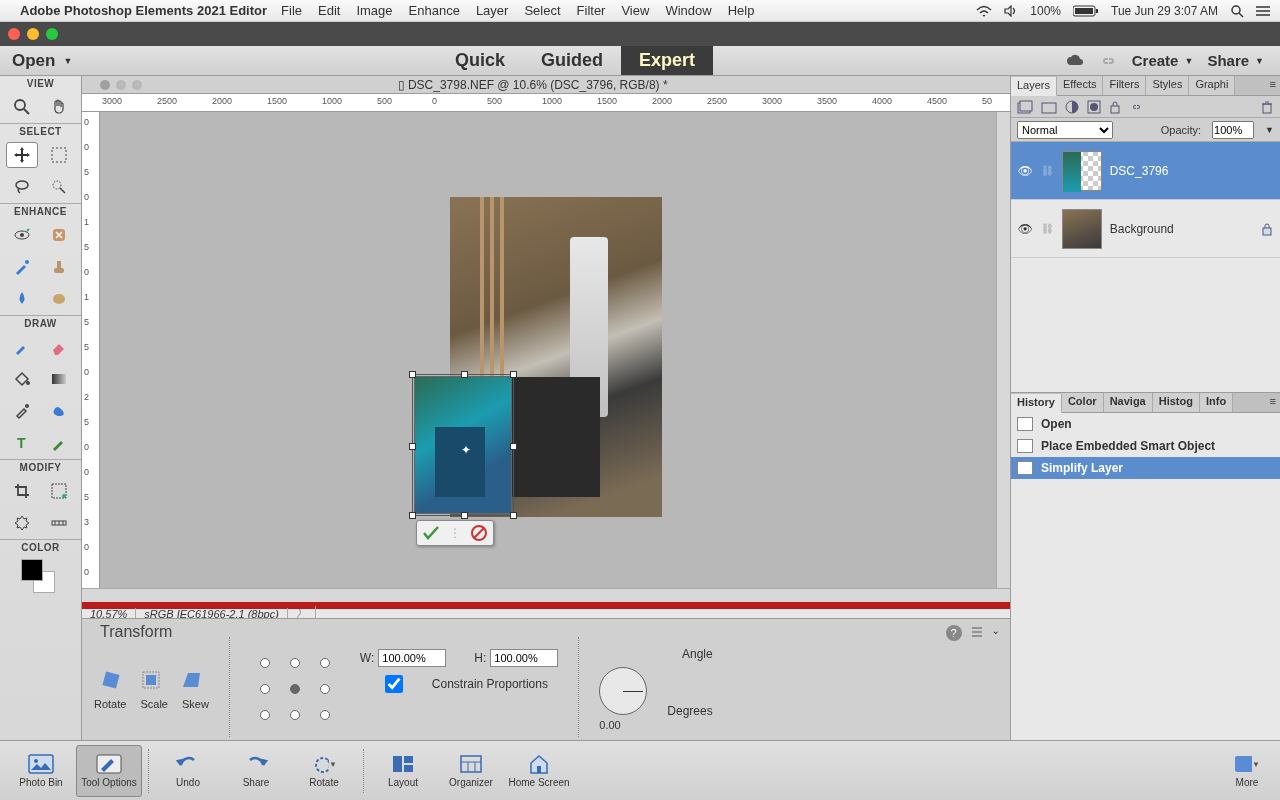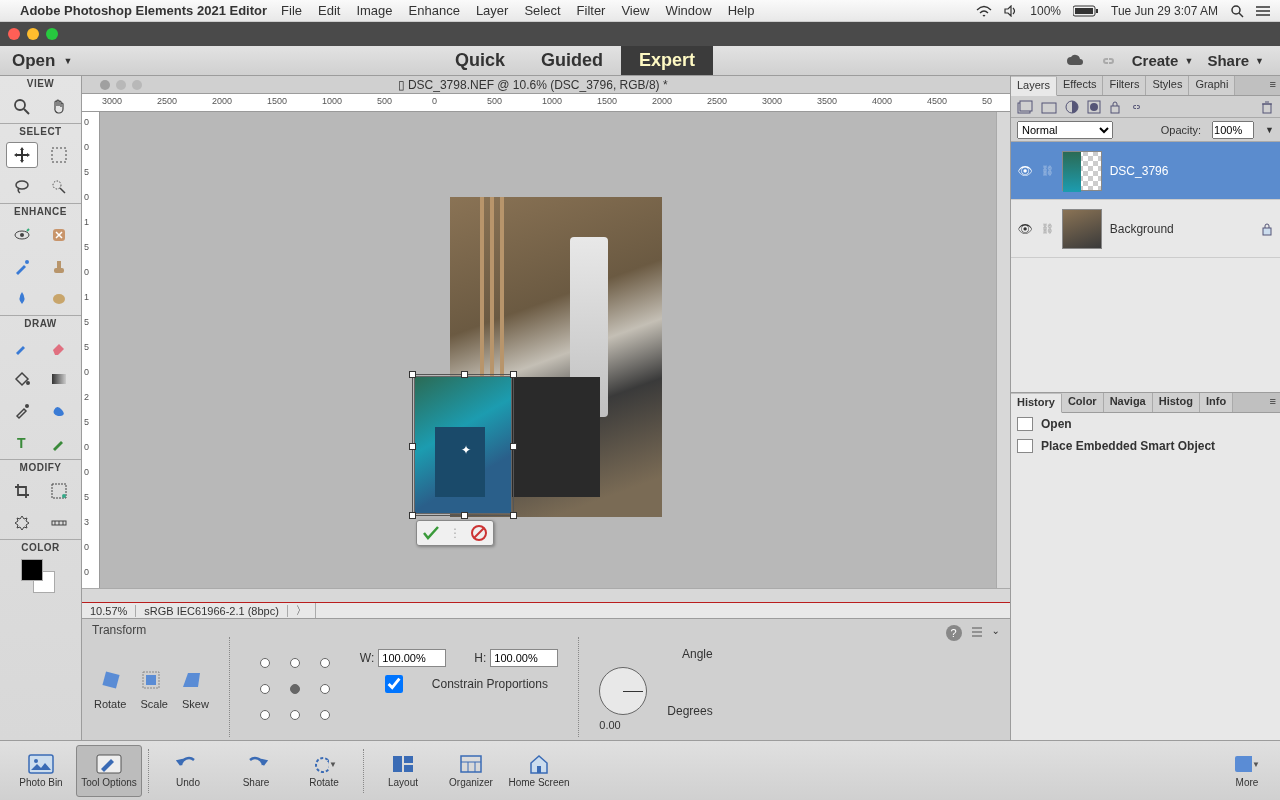--- a/index.html
+++ b/index.html
@@ -48,26 +48,26 @@
 .ruler-h .tick { position: absolute; top: 2px; }
 .canvas-area { flex: 1; display: flex; position: relative; }
 .ruler-v { width: 18px; background: #fff; border-right: 1px solid #999; position: relative; font-size: 9px; color: #555; }
 .ruler-v .vtick { position: absolute; left: 2px; }
 .canvas { flex: 1; background: #b8b8b8; position: relative; overflow: hidden; }
 .img-main { position: absolute; left: 350px; top: 85px; width: 212px; height: 320px; background: linear-gradient(160deg,#8a7355 0%,#6b5a42 35%,#c4bfb5 50%,#3a3a3a 65%,#7a6b55 90%); border: 0; }
 .img-place { position: absolute; left: 315px; top: 265px; width: 96px; height: 136px; background: linear-gradient(150deg,#2b6b55 0%,#1c9cb0 40%,#2a5f8a 70%); outline: 1px solid #666; }
 .bbox { position: absolute; left: 312px; top: 262px; width: 102px; height: 142px; border: 1px solid #555; }
 .handle { position: absolute; width: 7px; height: 7px; background: #fff; border: 1px solid #333; }
 .confirm-bar { position: absolute; left: 316px; top: 408px; width: 78px; height: 26px; background: #f0f0f0; border: 1px solid #888; border-radius: 3px; display: flex; align-items: center; justify-content: space-around; box-shadow: 1px 1px 3px rgba(0,0,0,0.3); }
-.status-bar { height: 16px; background: #e8e8e8; display: flex; align-items: center; font-size: 11px; border-top: 1px solid #b91c1c; }
+.status-bar { height: 16px; background: #e8e8e8; display: flex; align-items: center; font-size: 11px; border-top: 7px solid #b91c1c; font-style: italic; }
 .status-bar span { padding: 0 8px; border-right: 1px solid #aaa; }
 
 
 .options { height: 122px; background: #d0d0d0; border-top: 1px solid #9c9c9c; display: flex; padding: 8px 12px; gap: 20px; position: relative; }
-.opt-title { position: absolute; left: 10px; top: 4px; font-size: 12px; color: #444; }
+.opt-title { position: absolute; left: 18px; top: 4px; font-size: 16px; color: #444; }
 .opt-group { display: flex; flex-direction: column; align-items: center; justify-content: center; gap: 6px; padding-top: 18px; }
 .opt-icons { display: flex; gap: 16px; }
 .opt-icon { width: 24px; height: 24px; display: flex; align-items: center; justify-content: center; }
 .opt-labels { display: flex; gap: 8px; font-size: 11px; }
 .anchor-grid { display: grid; grid-template-columns: repeat(3, 30px); grid-template-rows: repeat(3, 26px); }
 .anchor-cell { display: flex; align-items: center; justify-content: center; }
 .anchor-dot { width: 10px; height: 10px; border: 1.5px solid #666; border-radius: 50%; background: #fff; }
 .anchor-dot.fill { background: #666; }
 .wh-group { display: flex; flex-direction: column; gap: 8px; padding-top: 22px; }
 .wh-row { display: flex; align-items: center; gap: 4px; }
@@ -671,20 +671,24 @@
       </div>
       <div class="hist-list">
         <div class="hist-row">
             <div class="hist-icon"></div>
             <span>Open</span>
           </div>
         <div class="hist-row">
             <div class="hist-icon"></div>
             <span>Place Embedded Smart Object</span>
           </div>
+        <div class="hist-row sel">
+            <div class="hist-icon"></div>
+            <span>Simplify Layer</span>
+          </div>
       </div>
     </div>
   </div>
 </div>
 
 <div class="bottom">
   <div class="b-btn">
     <div class="ico">
         <svg width="26" height="20">
           <rect x="1" y="1" width="24" height="18" rx="2" stroke="#3a6bb5" fill="#cde" stroke-width="1.5"></rect>

